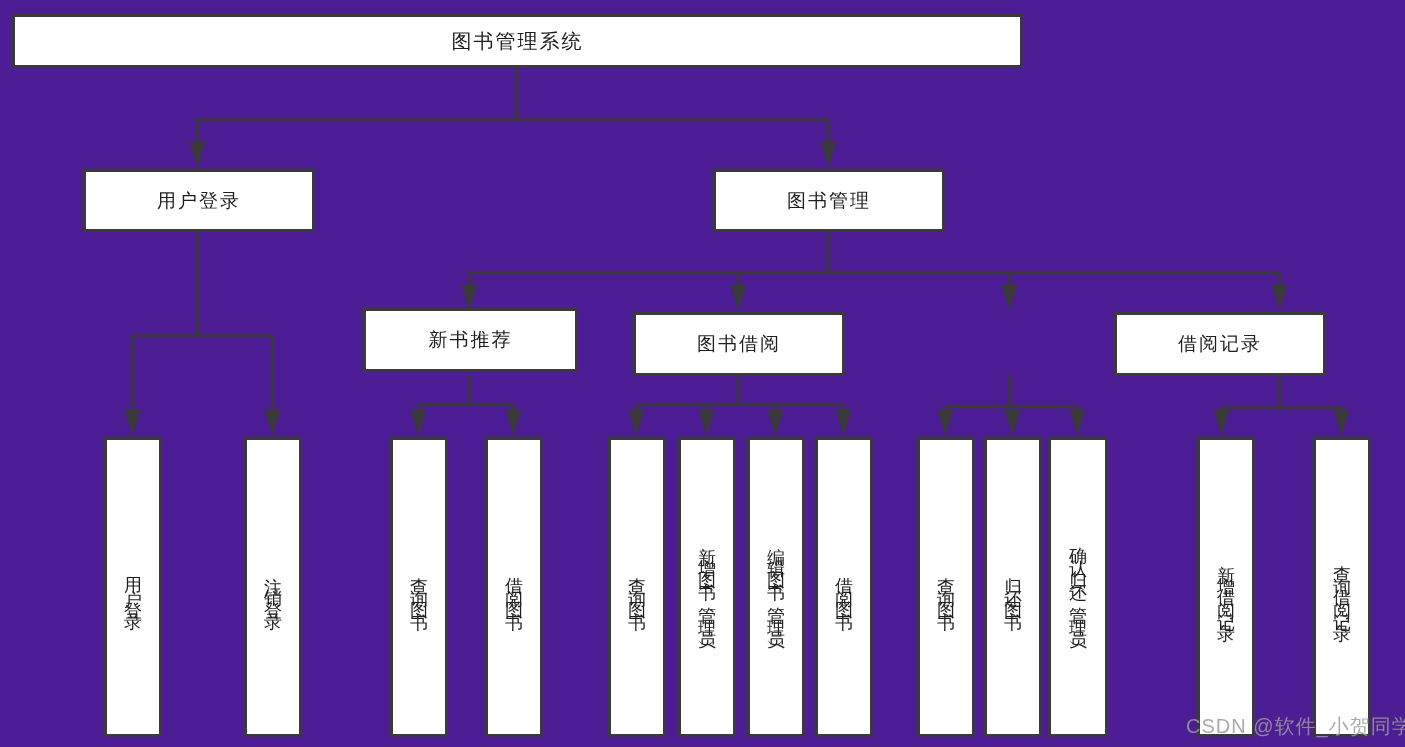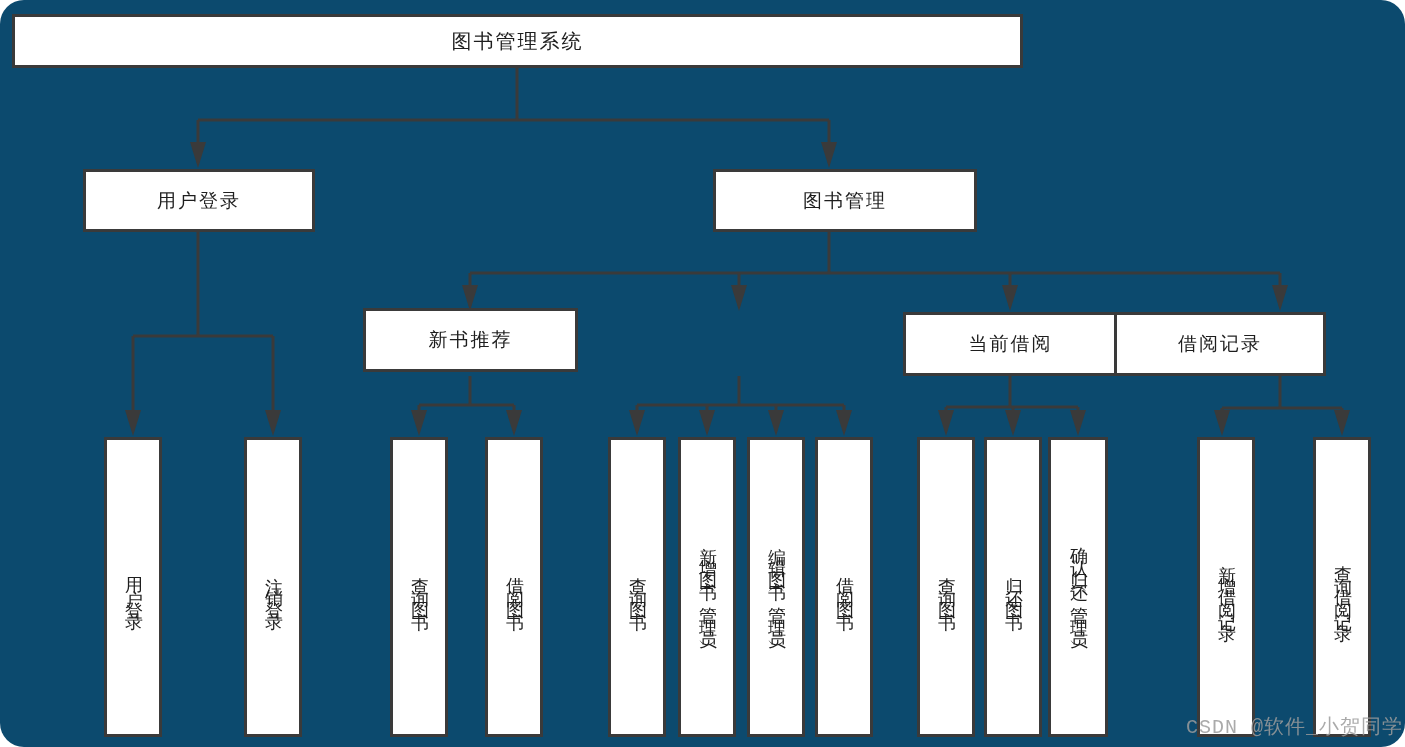--- a/index.html
+++ b/index.html
@@ -4,24 +4,23 @@
 <style>
   html, body {
     margin: 0;
     padding: 0;
     background: #ffffff;
   }
   .canvas {
     position: relative;
     width: 1405px;
     height: 747px;
-    background: #0c4a6e;
-    font-family: Liberation Mono, monospace;
+    background: #4c1d95;
+    font-family: Liberation Sans, sans-serif;
     overflow: hidden;
-    border-radius: 24px;
   }
   .wires {
     position: absolute;
     left: 0;
     top: 0;
     z-index: 1;
   }
   .node {
     position: absolute;
     box-sizing: border-box;
@@ -107,29 +106,29 @@
     </g>
   </svg>
 
   <div class="node h-node root-node" style="left:12px; top:14px; width:1011px; height:54px;">
     <span>图书管理系统</span>
   </div>
 
   <div class="node h-node" style="left:83px; top:169px; width:232px; height:63px;">
     <span>用户登录</span>
   </div>
-  <div class="node h-node" style="left:713px; top:169px; width:264px; height:63px;">
+  <div class="node h-node" style="left:713px; top:169px; width:232px; height:63px;">
     <span>图书管理</span>
   </div>
 
   <div class="node h-node" style="left:363px; top:308px; width:215px; height:64px;">
     <span>新书推荐</span>
   </div>
-  <div class="node h-node" style="left:903px; top:312px; width:215px; height:64px;">
-    <span>当前借阅</span>
+  <div class="node h-node" style="left:633px; top:312px; width:212px; height:64px;">
+    <span>图书借阅</span>
   </div>
   <div class="node h-node" style="left:1114px; top:312px; width:212px; height:64px;">
     <span>借阅记录</span>
   </div>
 
   <div class="node leaf" style="left:104px; top:437px; width:58px; height:300px;">
     <span>用户登录</span>
   </div>
   <div class="node leaf" style="left:244px; top:437px; width:58px; height:300px;">
     <span>注销登录</span>

